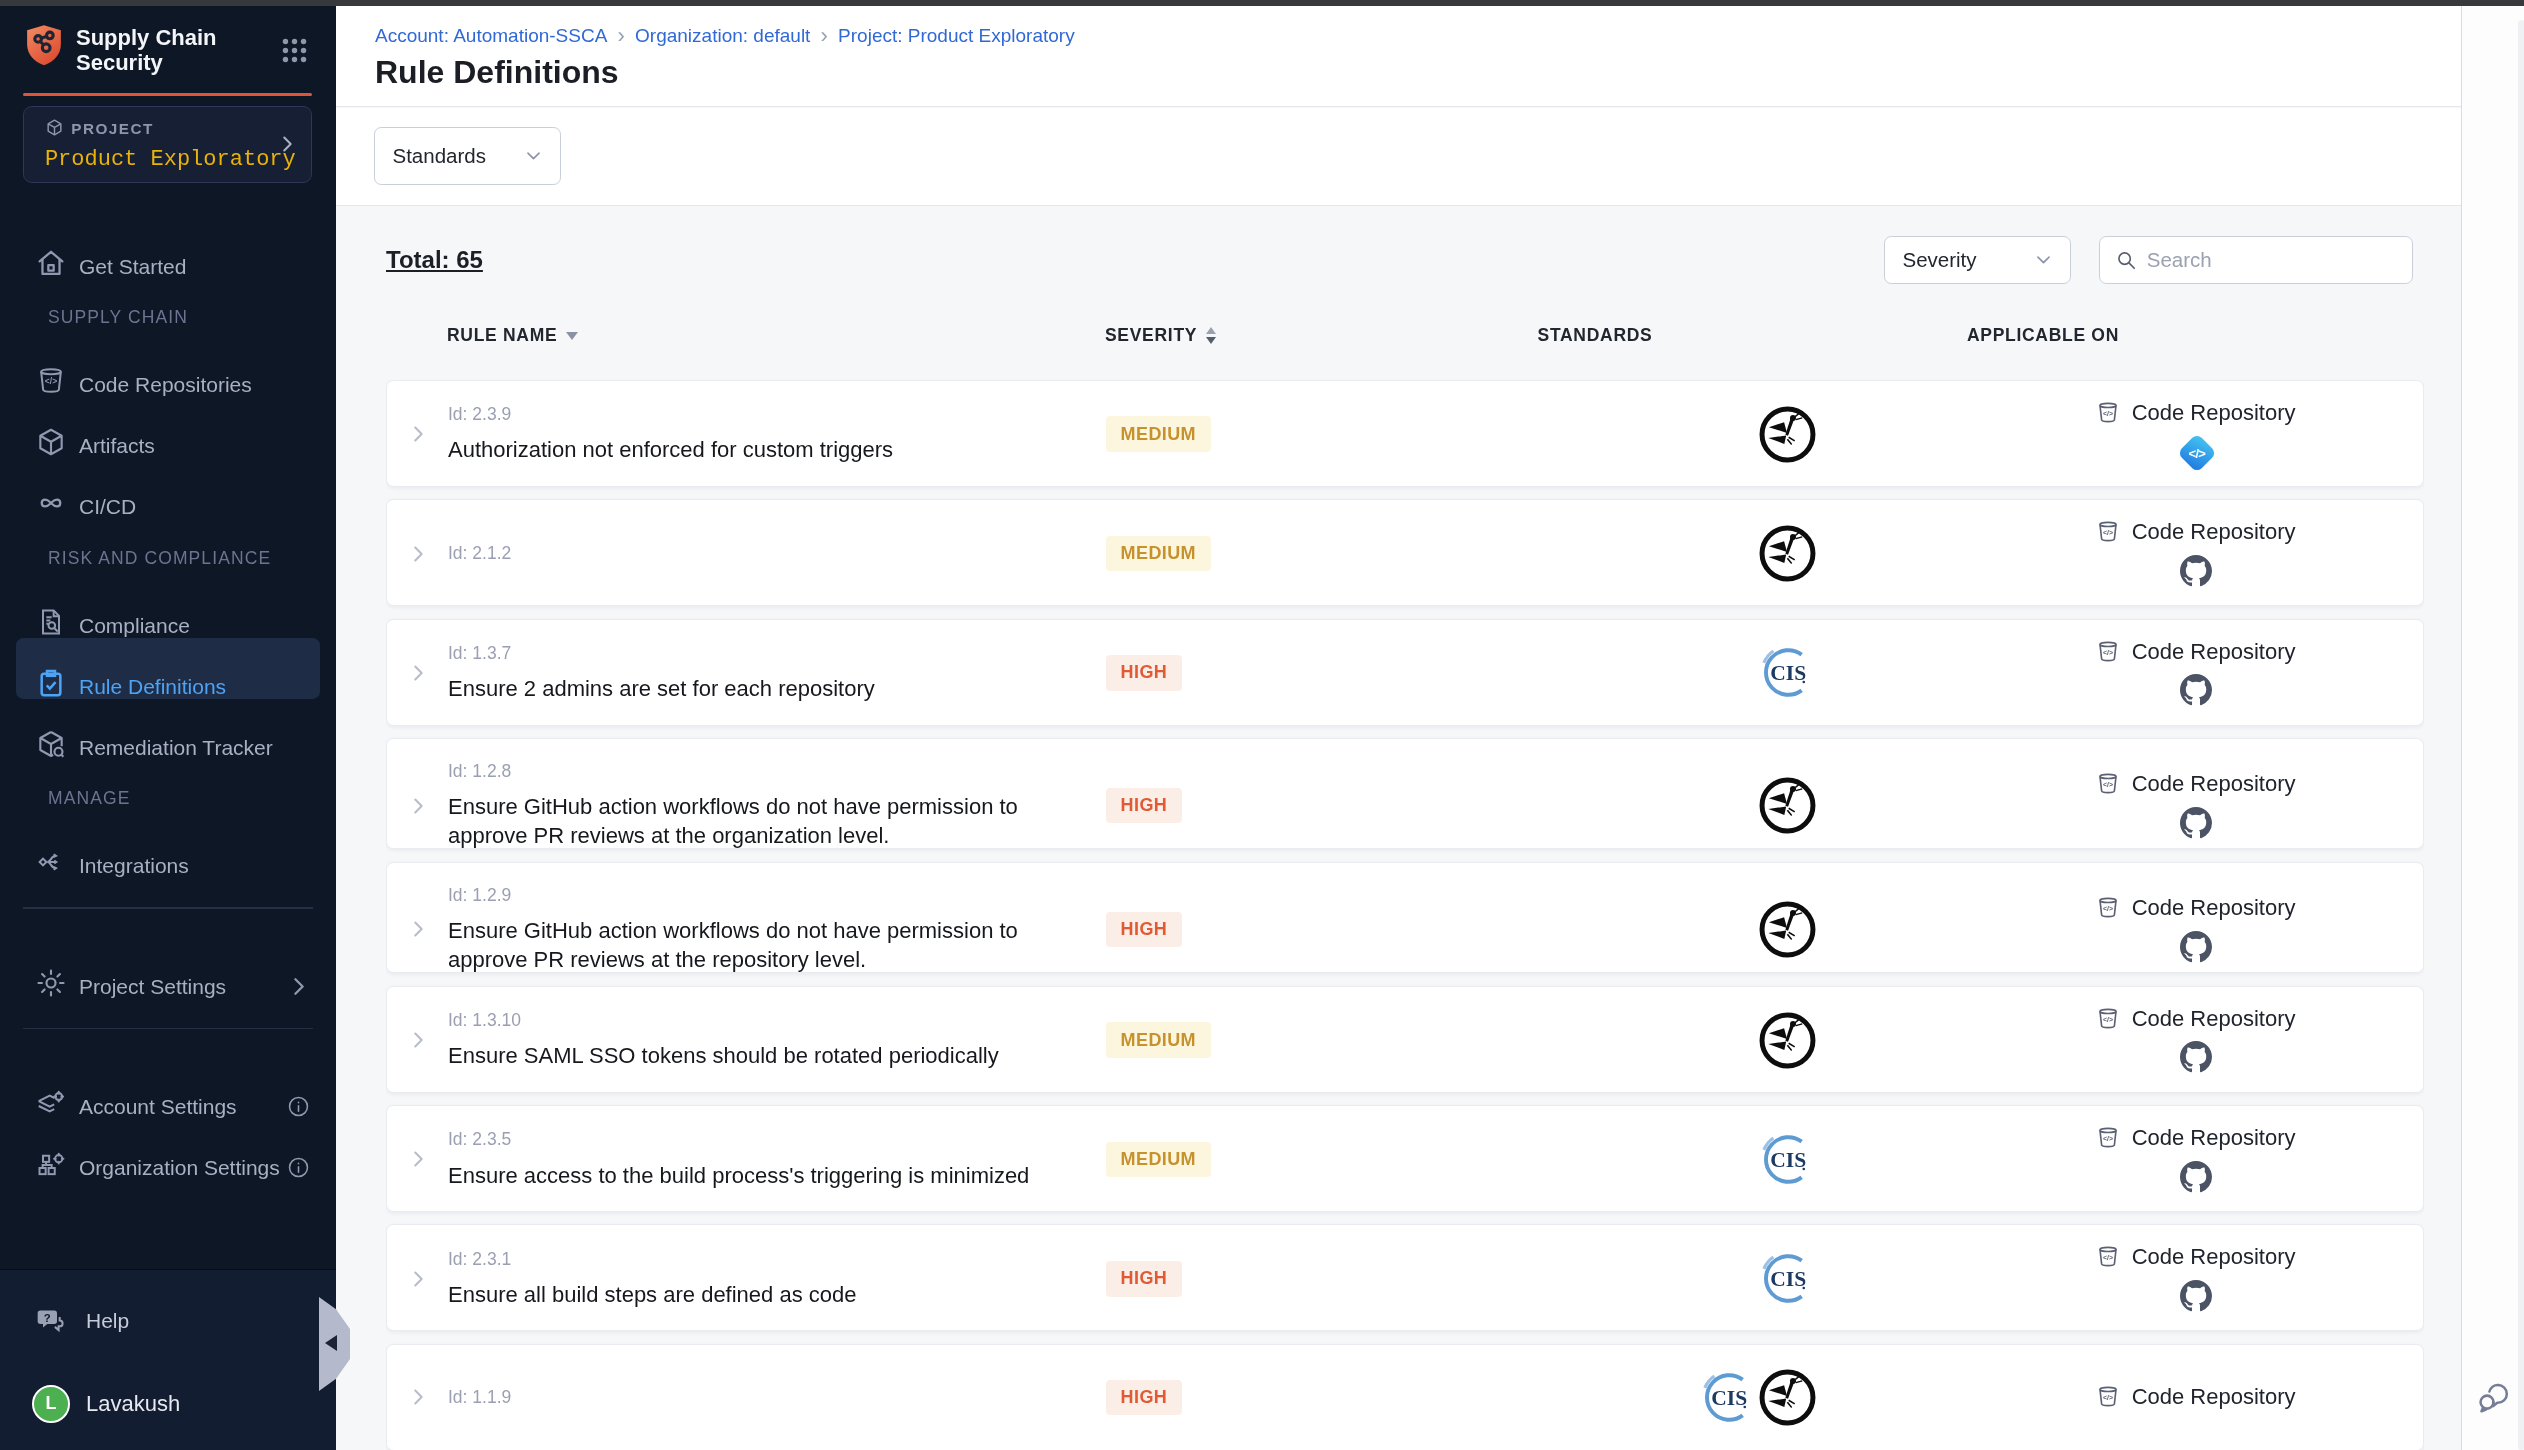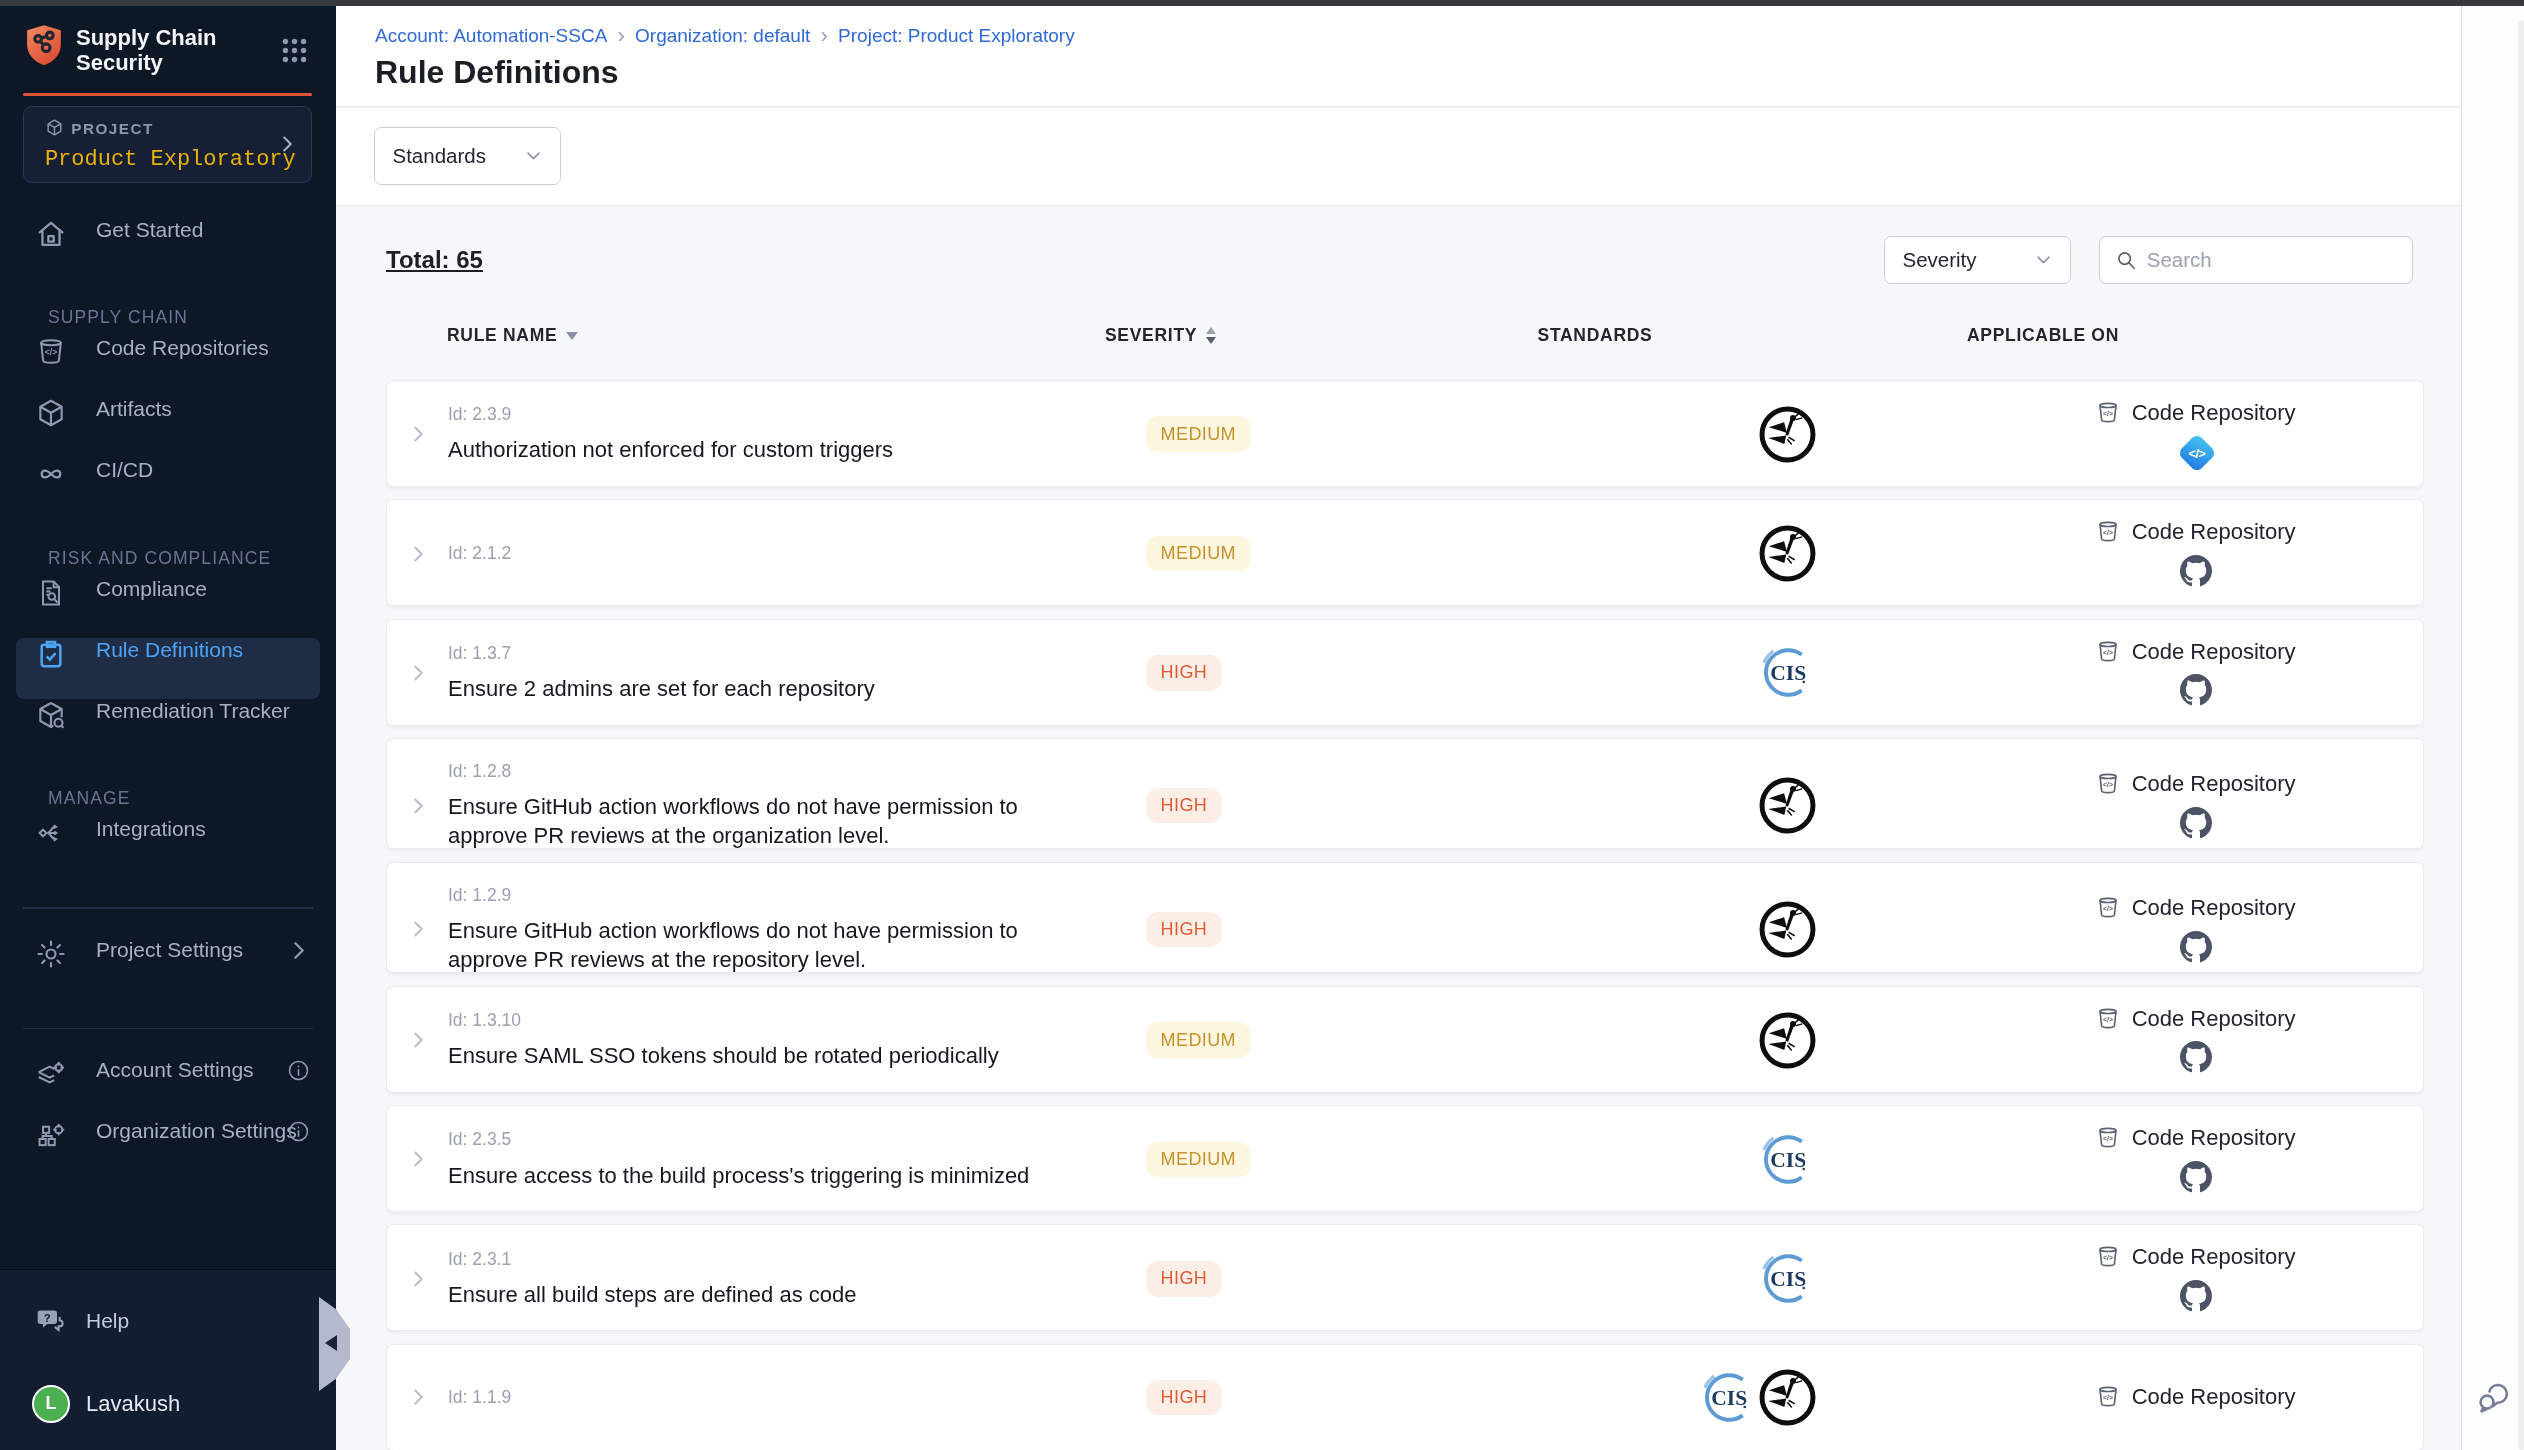--- a/index.html
+++ b/index.html
@@ -22,21 +22,21 @@
   .proj-card { position:absolute; left:23.4px; top:100px; width:289px; height:77px; background:#161f33; border:1.5px solid #2c3854; border-radius:8.8px; cursor:pointer; }
   .proj-inner { position:absolute; left:20.5px; top:11.7px; }
   .proj-row1 { display:flex; align-items:center; gap:7.3px; color:#8d96ad; }
   .proj-row1 svg { width:19px; height:19px; }
   .proj-label { font-size:15.3px; font-weight:bold; letter-spacing:1.5px; }
   .proj-name { margin-top:8px; font-size:22px; color:#eab308;font-family:Liberation Mono, monospace; }
   .proj-chev { position:absolute; right:13px; top:26px; width:22px; height:22px; color:#aab2c4; }
   .proj-chev svg { width:22px; height:22px; }
 
   .nav { position:absolute; left:0; top:212px; width:100%; }
-  .nav-item { display:flex; align-items:flex-start; height:61px; padding-left:35px; gap:29px; font-size:21px; color:#a9b0c3; cursor:pointer; position:relative; }
+  .nav-item { display:flex; align-items:flex-end; height:61px; padding-left:35px; gap:12px; font-size:21px; color:#a9b0c3; cursor:pointer; position:relative; }
   .nav-item .nicon { width:32px; height:32px; color:#8f99b0; flex:0 0 32px; }
   .nav-item .nicon svg { width:32px; height:32px; }
   .nav-item.selected { background:#1e2c46; border-radius:7.3px; margin:0 16px; padding-left:19px; color:#4da3f5; }
   .nav-item.selected .nicon { color:#4da3f5; }
   .nav-section { margin-top:20.5px; height:37px; line-height:37px; padding-left:48px; font-size:17.5px; letter-spacing:1.1px; color:#6b7490; }
   .nav-divider { height:1.5px; background:#242e44; margin:29px 23.4px; }
   .nav-right { position:absolute; right:25px; width:25px; height:25px; color:#8f99b0; }
   .nav-right svg { width:25px; height:25px; }
 
   .sb-footer { position:absolute; left:0; top:1263px; width:100%; height:182px; background:#121d31; border-top:1.5px solid #060b14; }
@@ -83,21 +83,21 @@
   .sort-both .down { width:0;height:0;border-left:5.8px solid transparent;border-right:5.8px solid transparent;border-top:7.3px solid #565d6e; }
 
   .rows { position:absolute; left:50px; top:172px; width:2038px; height:1071px; overflow:hidden; display:flex; flex-direction:column; gap:12.4px; }
   .row { background:#fff; border:0.7px solid #e9ebf0; border-radius:7.3px; min-height:107px; box-shadow:0 1.5px 3.7px rgba(25,35,60,0.05); }
   .row .cell { display:flex; align-items:center; }
   .row .c-exp { justify-content:center; color:#b7bcc9; }
   .row .c-exp svg { width:22px; height:22px; }
   .row .c-name { flex-direction:column; align-items:flex-start; justify-content:center; gap:10.2px; padding:22px 0; }
   .rid { font-size:17.5px; color:#9aa0b2; }
   .rname { font-size:22px; color:#16181d; line-height:29px; max-width:643px; }
-  .badge { display:inline-block; padding:7.3px 14.6px; border-radius:12px; font-size:18px; font-weight:normal; letter-spacing:0.4px;margin-left:40px; }
+  .badge { display:inline-block; padding:7.3px 14.6px; border-radius:4px; font-size:18px; font-weight:bold; letter-spacing:0.4px; }
   .badge.medium { color:#c7922e; background:#fdf6df; }
   .badge.high { color:#e05a36; background:#fbeee6; }
   .c-std { justify-content:flex-end; gap:1.5px; }
   .std-icon { width:63px; height:63px; }
   .std-icon svg { width:63px; height:63px; }
   .std-icon + .std-icon { margin-left:-5.8px; }
   .c-app { flex-direction:column; align-items:flex-start; justify-content:center; gap:8.8px; padding:19px 0; }
   .app-row { display:flex; align-items:center; gap:10.2px; font-size:22px; color:#20242c; }
   .app-row .ricon { width:26px; height:26px; color:#5a6172; flex:0 0 26px; }
   .app-row .ricon svg { width:26px; height:26px; }

